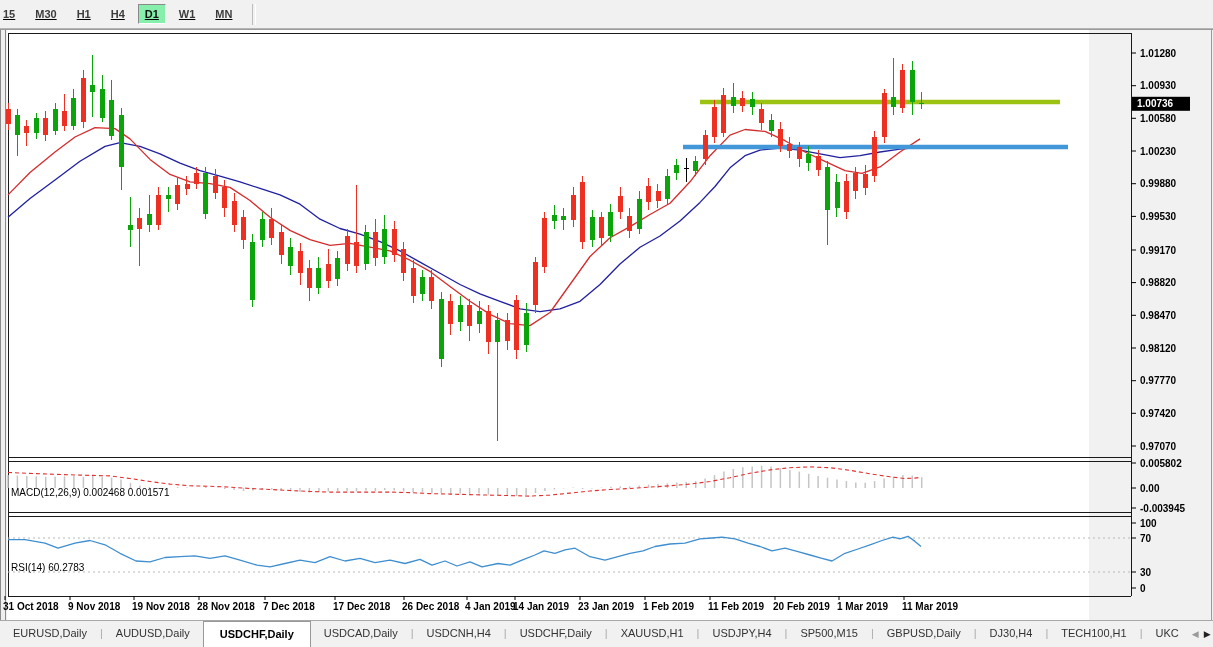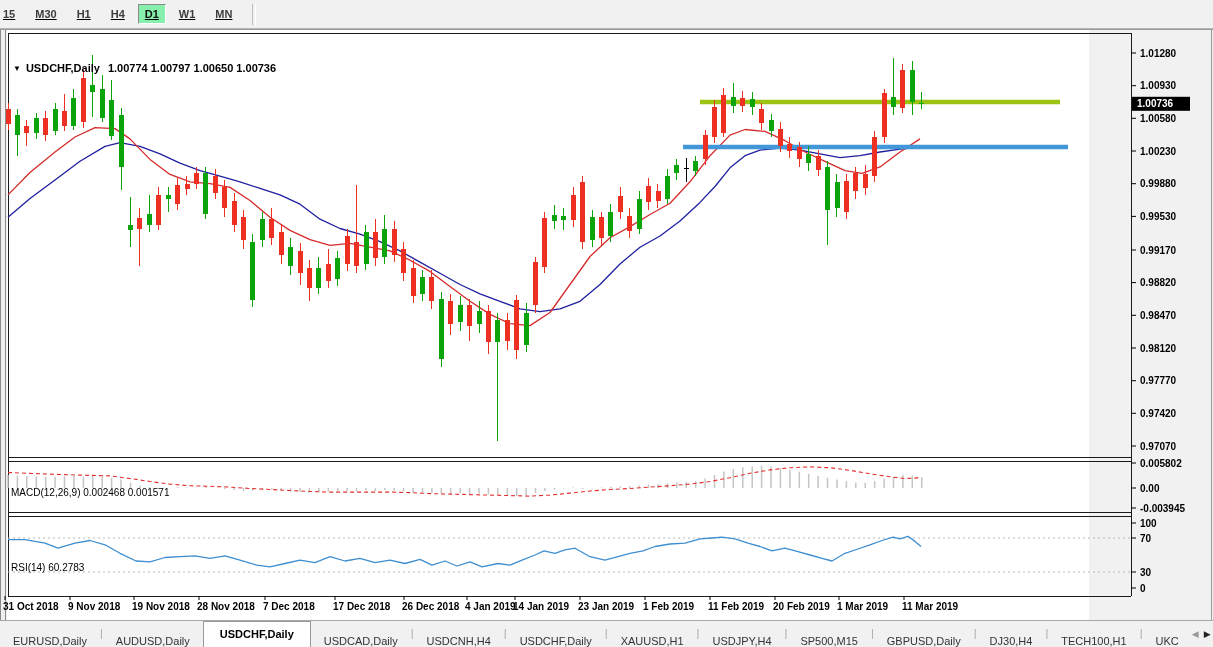--- a/index.html
+++ b/index.html
@@ -14,21 +14,21 @@
   .sep-v{width:2px;height:21px;border-left:1px solid #bdbdbd;border-right:1px solid #fff;margin-left:10px;}
   .chartwin{position:absolute;top:29px;left:0;width:1089px;height:591px;background:#ffffff;}
   #cv{position:absolute;top:0;left:0;}
   .title{position:absolute;top:33px;left:13px;font-size:11px;font-weight:700;color:#000;white-space:nowrap;}
   .title .tri{font-size:8px;margin-right:5px;position:relative;top:-1px;}
   .title .ohlc{margin-left:8px;font-weight:700;}
   .indlabel{position:absolute;font-size:10px;font-weight:400;color:#000;white-space:nowrap;}
   .tabbar{position:absolute;bottom:0;left:0;width:1213px;height:27px;background:#f1f1f1;
           border-top:1px solid #a8a8a8;display:flex;align-items:stretch;box-sizing:border-box;
           font-size:11px;color:#333;}
-  .tab{padding:14px 13px 0 13px;white-space:nowrap;cursor:default;}
+  .tab{padding:6px 13px 0 13px;white-space:nowrap;cursor:default;}
   .tab.active{background:#ffffff;border:1px solid #999;border-bottom:none;font-weight:700;
               padding:6px 16px 0 16px;color:#000;}
   .tabsep{color:#aaa;padding-top:6px;}
   .tabspacer{width:6px;}
   .scrolls{margin-left:auto;display:flex;align-items:center;gap:5px;padding-right:9px;font-size:9px;}
   .arrow-l{color:#9a9a9a;}
   .arrow-r{color:#222;}
 </style>
 </head>
 <body>
@@ -457,23 +457,20 @@
         <line x1="710" y1="596" x2="710" y2="600" stroke="#000" stroke-width="1"></line>
         <text x="708" y="610" font-size="10" font-weight="700" fill="#000" font-family="Liberation Sans, sans-serif">11 Feb 2019</text>
         <line x1="775" y1="596" x2="775" y2="600" stroke="#000" stroke-width="1"></line>
         <text x="773" y="610" font-size="10" font-weight="700" fill="#000" font-family="Liberation Sans, sans-serif">20 Feb 2019</text>
         <line x1="839" y1="596" x2="839" y2="600" stroke="#000" stroke-width="1"></line>
         <text x="837" y="610" font-size="10" font-weight="700" fill="#000" font-family="Liberation Sans, sans-serif">1 Mar 2019</text>
         <line x1="904" y1="596" x2="904" y2="600" stroke="#000" stroke-width="1"></line>
         <text x="902" y="610" font-size="10" font-weight="700" fill="#000" font-family="Liberation Sans, sans-serif">11 Mar 2019</text>
       </g>
     </svg>
-  <div class="title">
-    <span class="tri">▼</span><span>USDCHF,Daily</span><span class="ohlc">1.00774 1.00797 1.00650 1.00736</span>
-  </div>
   <div class="indlabel" style="top:458px;left:11px;">MACD(12,26,9) 0.002468 0.001571</div>
   <div class="indlabel" style="top:517px;left:11px;margin-top:16px;">RSI(14) 60.2783</div>
 </div>
 
 <div class="tabbar">
     <div class="tabspacer"></div>
     <div class="tab">EURUSD,Daily</div>
     <div class="tabsep">|</div>
     <div class="tab">AUDUSD,Daily</div>
     <div class="tab active">USDCHF,Daily</div>

